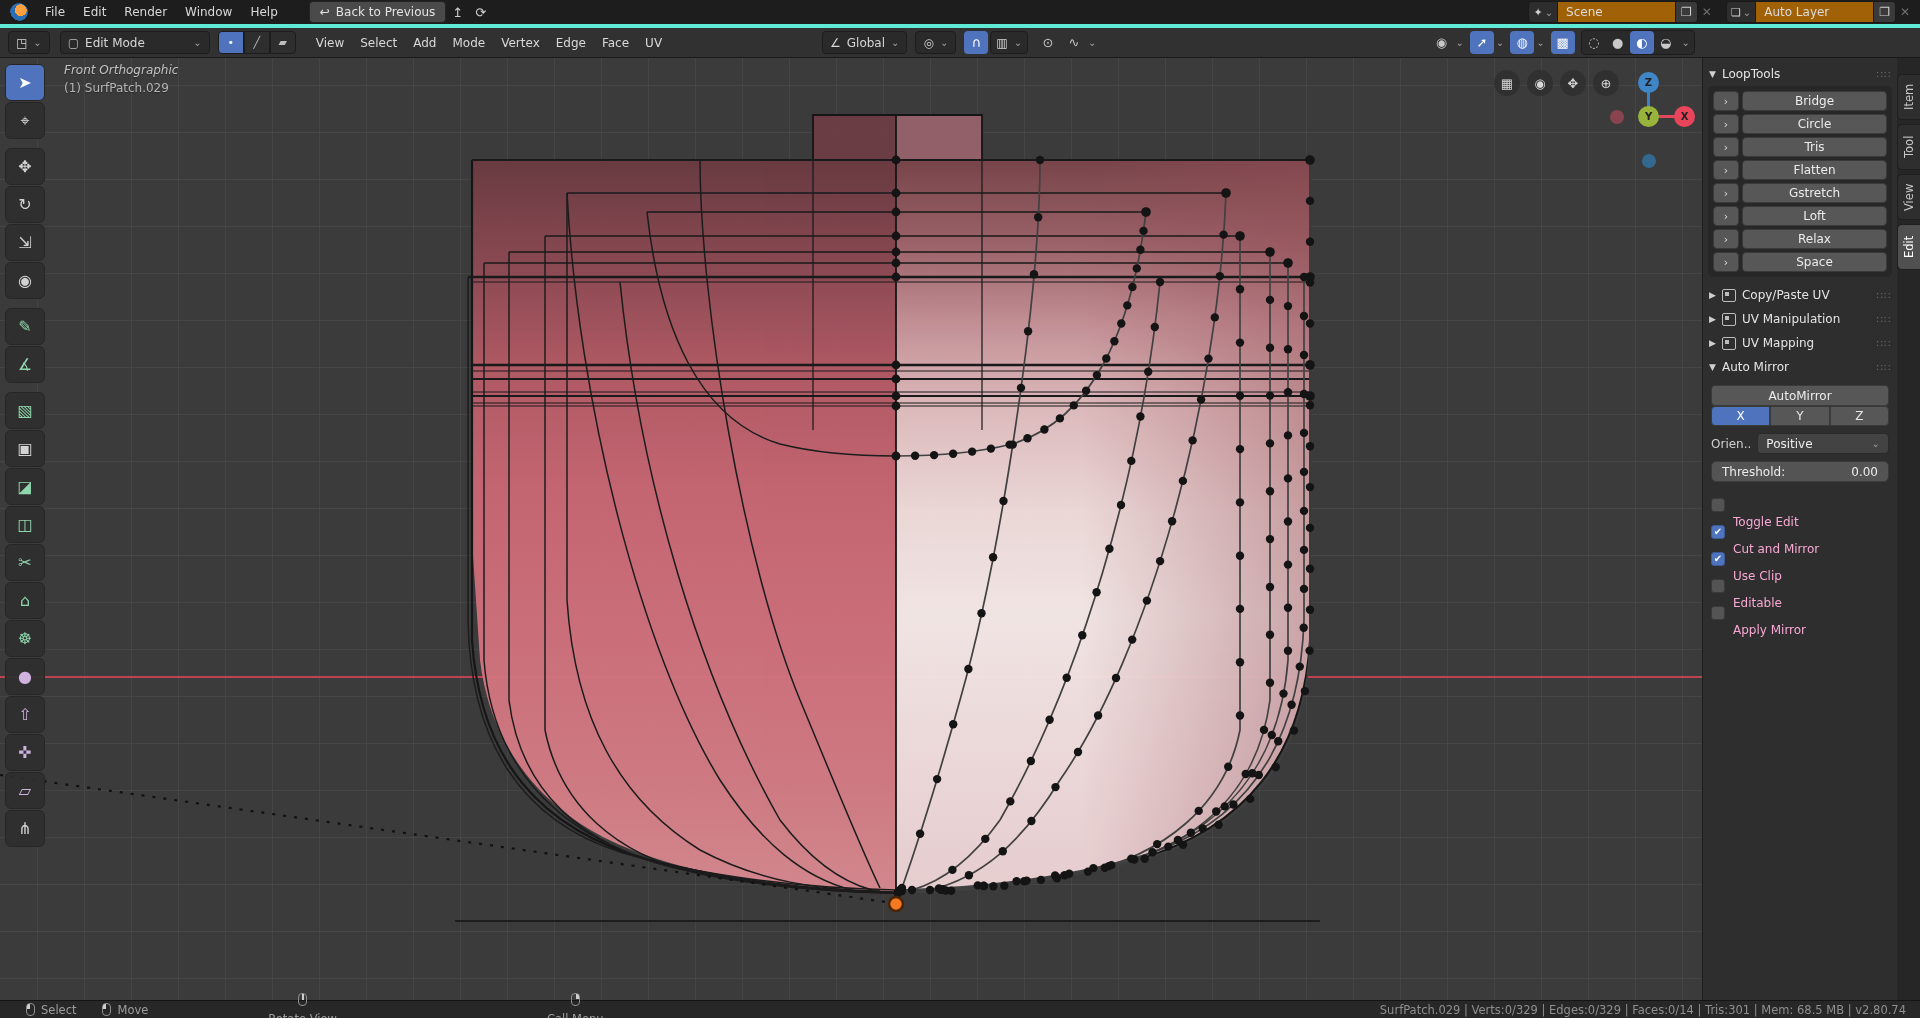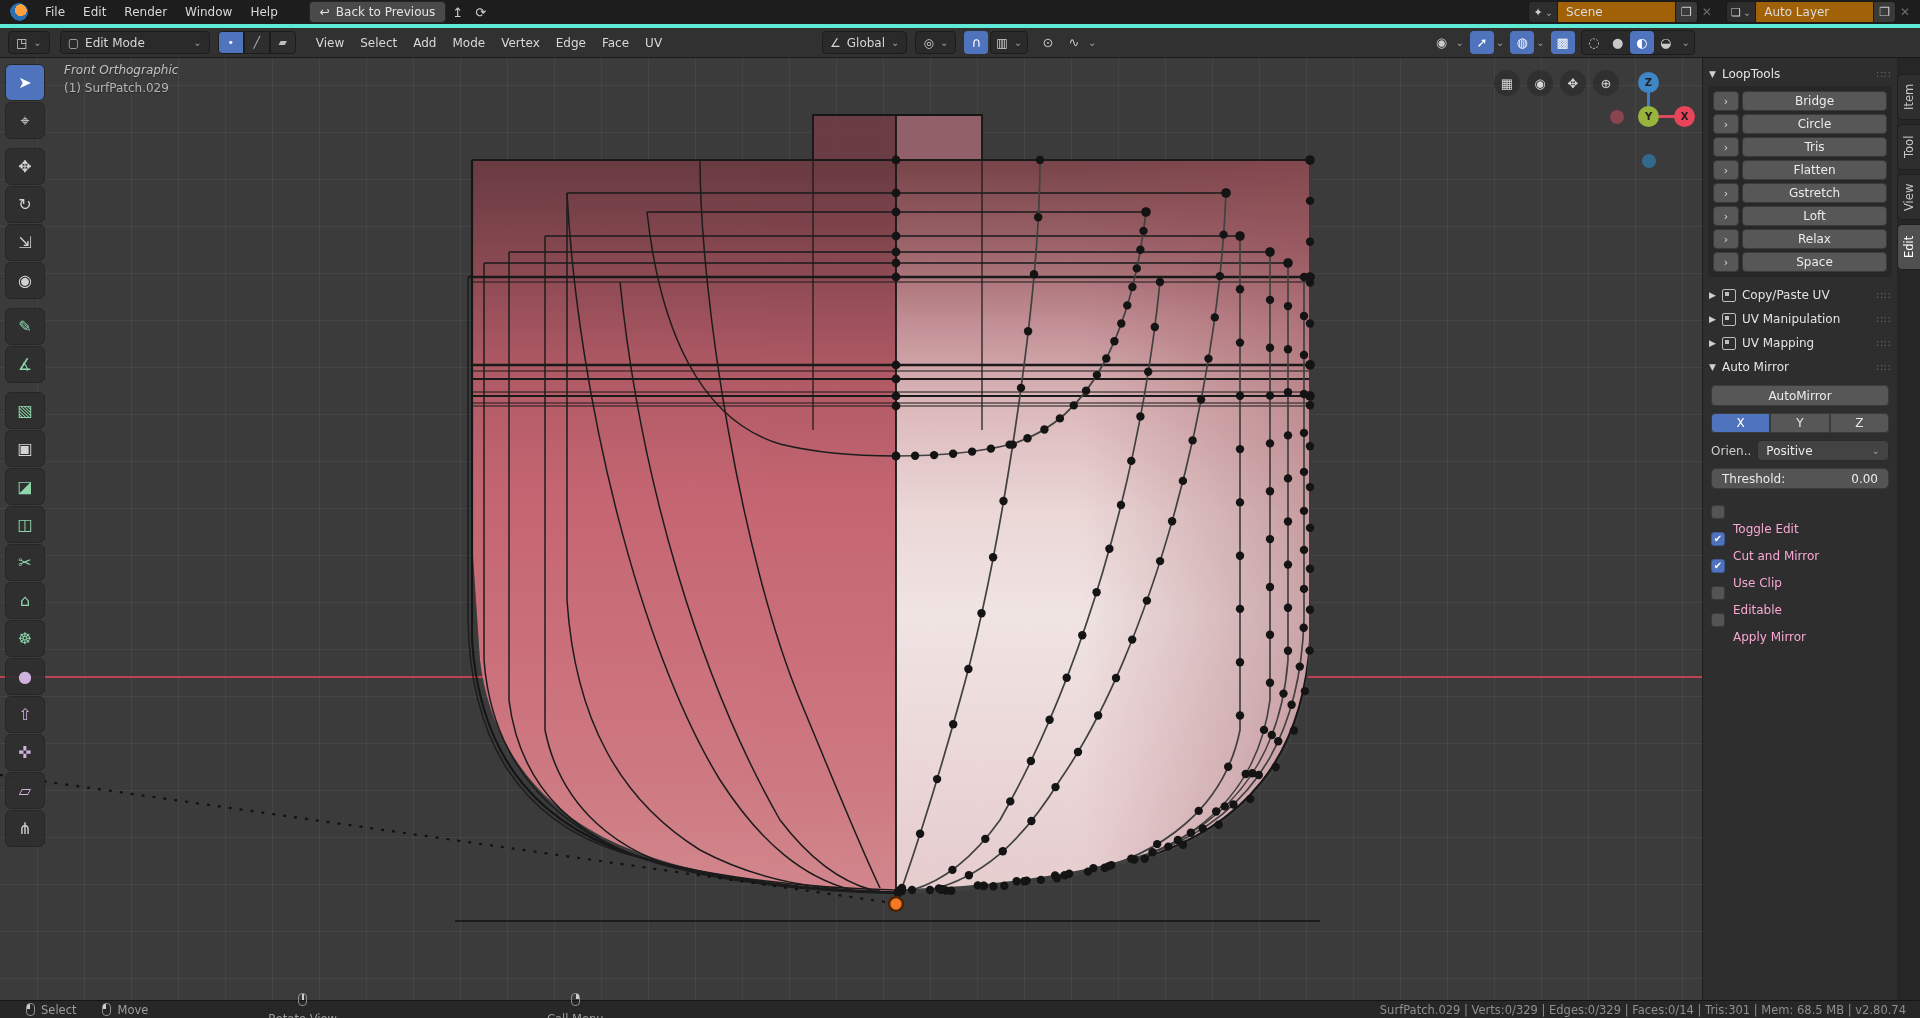--- a/index.html
+++ b/index.html
@@ -85,21 +85,21 @@
   .uv-ico { width:14px; height:13px; border:1px solid #bdbdbd; border-radius:2px; position:relative; }
   .uv-ico::after { content:''; position:absolute; left:2px; top:2px; width:4px; height:4px; background:#bdbdbd; }
   .lt-body { background:#272727; border-radius:5px; margin:0 5px 6px 5px; padding:5px 5px; }
   .lt-row { display:flex; gap:3px; margin-bottom:3px; }
   .lt-exp { width:26px; height:20px; background:#575757; border:1px solid #3a3a3a; border-radius:4px;
     color:#dcdcdc; display:flex; align-items:center; justify-content:center; font-size:11px; }
   .lt-btn { flex:1; height:20px; background:#575757; border:1px solid #3a3a3a; border-radius:4px;
     color:#ececec; display:flex; align-items:center; justify-content:center; }
   .am-body { padding:6px 8px 0 8px; }
   .am-btn { height:21px; background:#575757; border:1px solid #3a3a3a; border-radius:4px; color:#ececec;
-    display:flex; align-items:center; justify-content:center; margin-bottom:7px; }
+    display:flex; align-items:center; justify-content:center; }
   .xyz-row { display:flex; margin-bottom:7px; }
   .xyz { flex:1; height:20px; background:#575757; border:1px solid #3a3a3a; color:#e8e8e8;
     display:flex; align-items:center; justify-content:center; }
   .xyz:first-child { border-radius:4px 0 0 4px; }
   .xyz:last-child { border-radius:0 4px 4px 0; }
   .xyz.active { background:#4f74bd; color:#fff; }
   .orien-row { display:flex; align-items:center; gap:6px; margin-bottom:7px; }
   .orien-label { color:#cfcfcf; }
   .orien-dd { flex:1; height:21px; background:#434343; border:1px solid #2a2a2a; border-radius:4px;
     display:flex; align-items:center; padding:0 8px; color:#ececec; }

